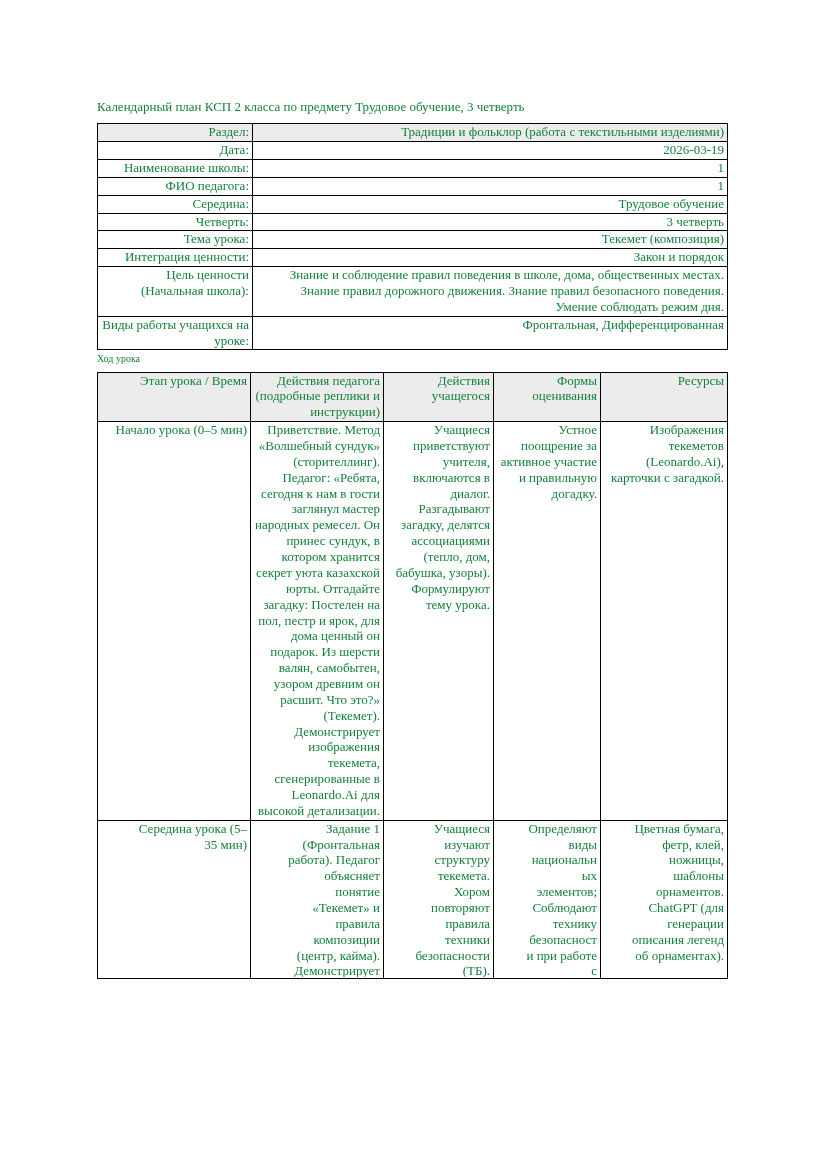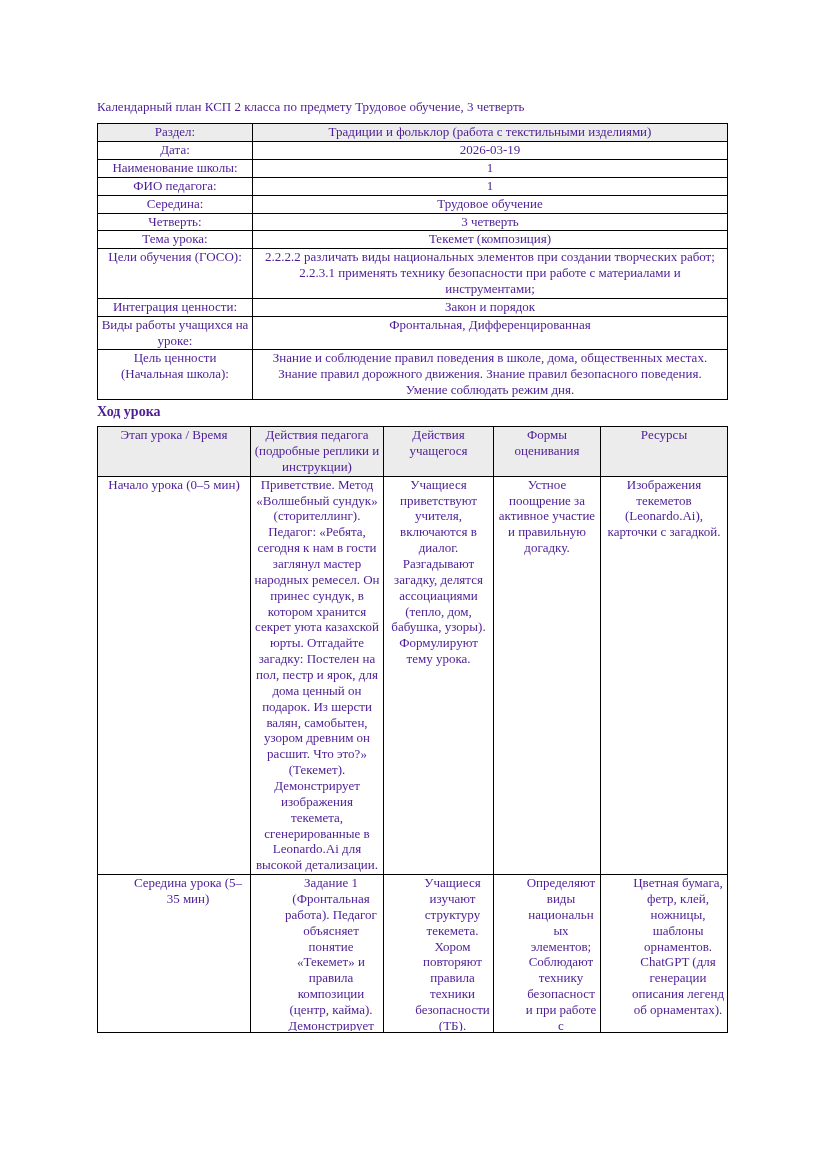--- a/index.html
+++ b/index.html
@@ -4,21 +4,21 @@
 <style>
   html, body { margin: 0; padding: 0; background: #fff; }
   .page {
     position: relative;
     width: 827px;
     height: 1170px;
     background: #ffffff;
     overflow: hidden;
     font-family: "Liberation Serif", "DejaVu Serif", serif;
     font-size: 13px;
-    color: #4c1d95;
+    color: #15803d;
   }
   .content {
     position: absolute;
     left: 97px;
     top: 99px;
     width: 630px;
   }
   .doc-title {
     margin: 0 0 8px 0;
     line-height: 1.25;
@@ -27,32 +27,32 @@
   }
   table {
     border-collapse: collapse;
     width: 630px;
     table-layout: fixed;
   }
   td, th {
     border: 1px solid #000;
     padding: 0 3px 1px 3px;
     vertical-align: top;
-    text-align: center;
+    text-align: right;
     font-weight: normal;
     line-height: 1.22;
     overflow: hidden;
     word-wrap: break-word;
   }
   .highlight-row td, .lesson-table thead th { background: #ececec; }
   .section-heading {
     margin: 3px 0 6px 0;
     line-height: 1.22;
-    font-weight: bold;
-    font-size: 14px;
+    font-weight: normal;
+    font-size: 10px;
   }
   .clip { max-height: 156px; overflow: hidden; margin-left: 28px; }
 </style>
 </head>
 <body>
 
 <div class="page">
   <div class="content">
 
     <p class="doc-title">Календарный план КСП 2 класса по предмету Трудовое обучение, 3 четверть</p>
@@ -85,34 +85,30 @@
         </tr>
         <tr>
           <td>Четверть:</td>
           <td>3 четверть</td>
         </tr>
         <tr>
           <td>Тема урока:</td>
           <td>Текемет (композиция)</td>
         </tr>
         <tr>
-          <td>Цели обучения (ГОСО):</td>
-          <td>2.2.2.2 различать виды национальных элементов при создании творческих работ; 2.2.3.1 применять технику безопасности при работе с материалами и инструментами;</td>
-        </tr>
-        <tr>
           <td>Интеграция ценности:</td>
           <td>Закон и порядок</td>
         </tr>
         <tr>
+          <td>Цель ценности (Начальная школа):</td>
+          <td>Знание и соблюдение правил поведения в школе, дома, общественных местах. Знание правил дорожного движения. Знание правил безопасного поведения. Умение соблюдать режим дня.</td>
+        </tr>
+        <tr>
           <td>Виды работы учащихся на уроке:</td>
           <td>Фронтальная, Дифференцированная</td>
-        </tr>
-        <tr>
-          <td>Цель ценности (Начальная школа):</td>
-          <td>Знание и соблюдение правил поведения в школе, дома, общественных местах. Знание правил дорожного движения. Знание правил безопасного поведения. Умение соблюдать режим дня.</td>
         </tr>
       </tbody>
     </table>
 
     <p class="section-heading">Ход урока</p>
 
     <table class="lesson-table">
       <colgroup>
         <col style="width:153px">
         <col style="width:133px">

